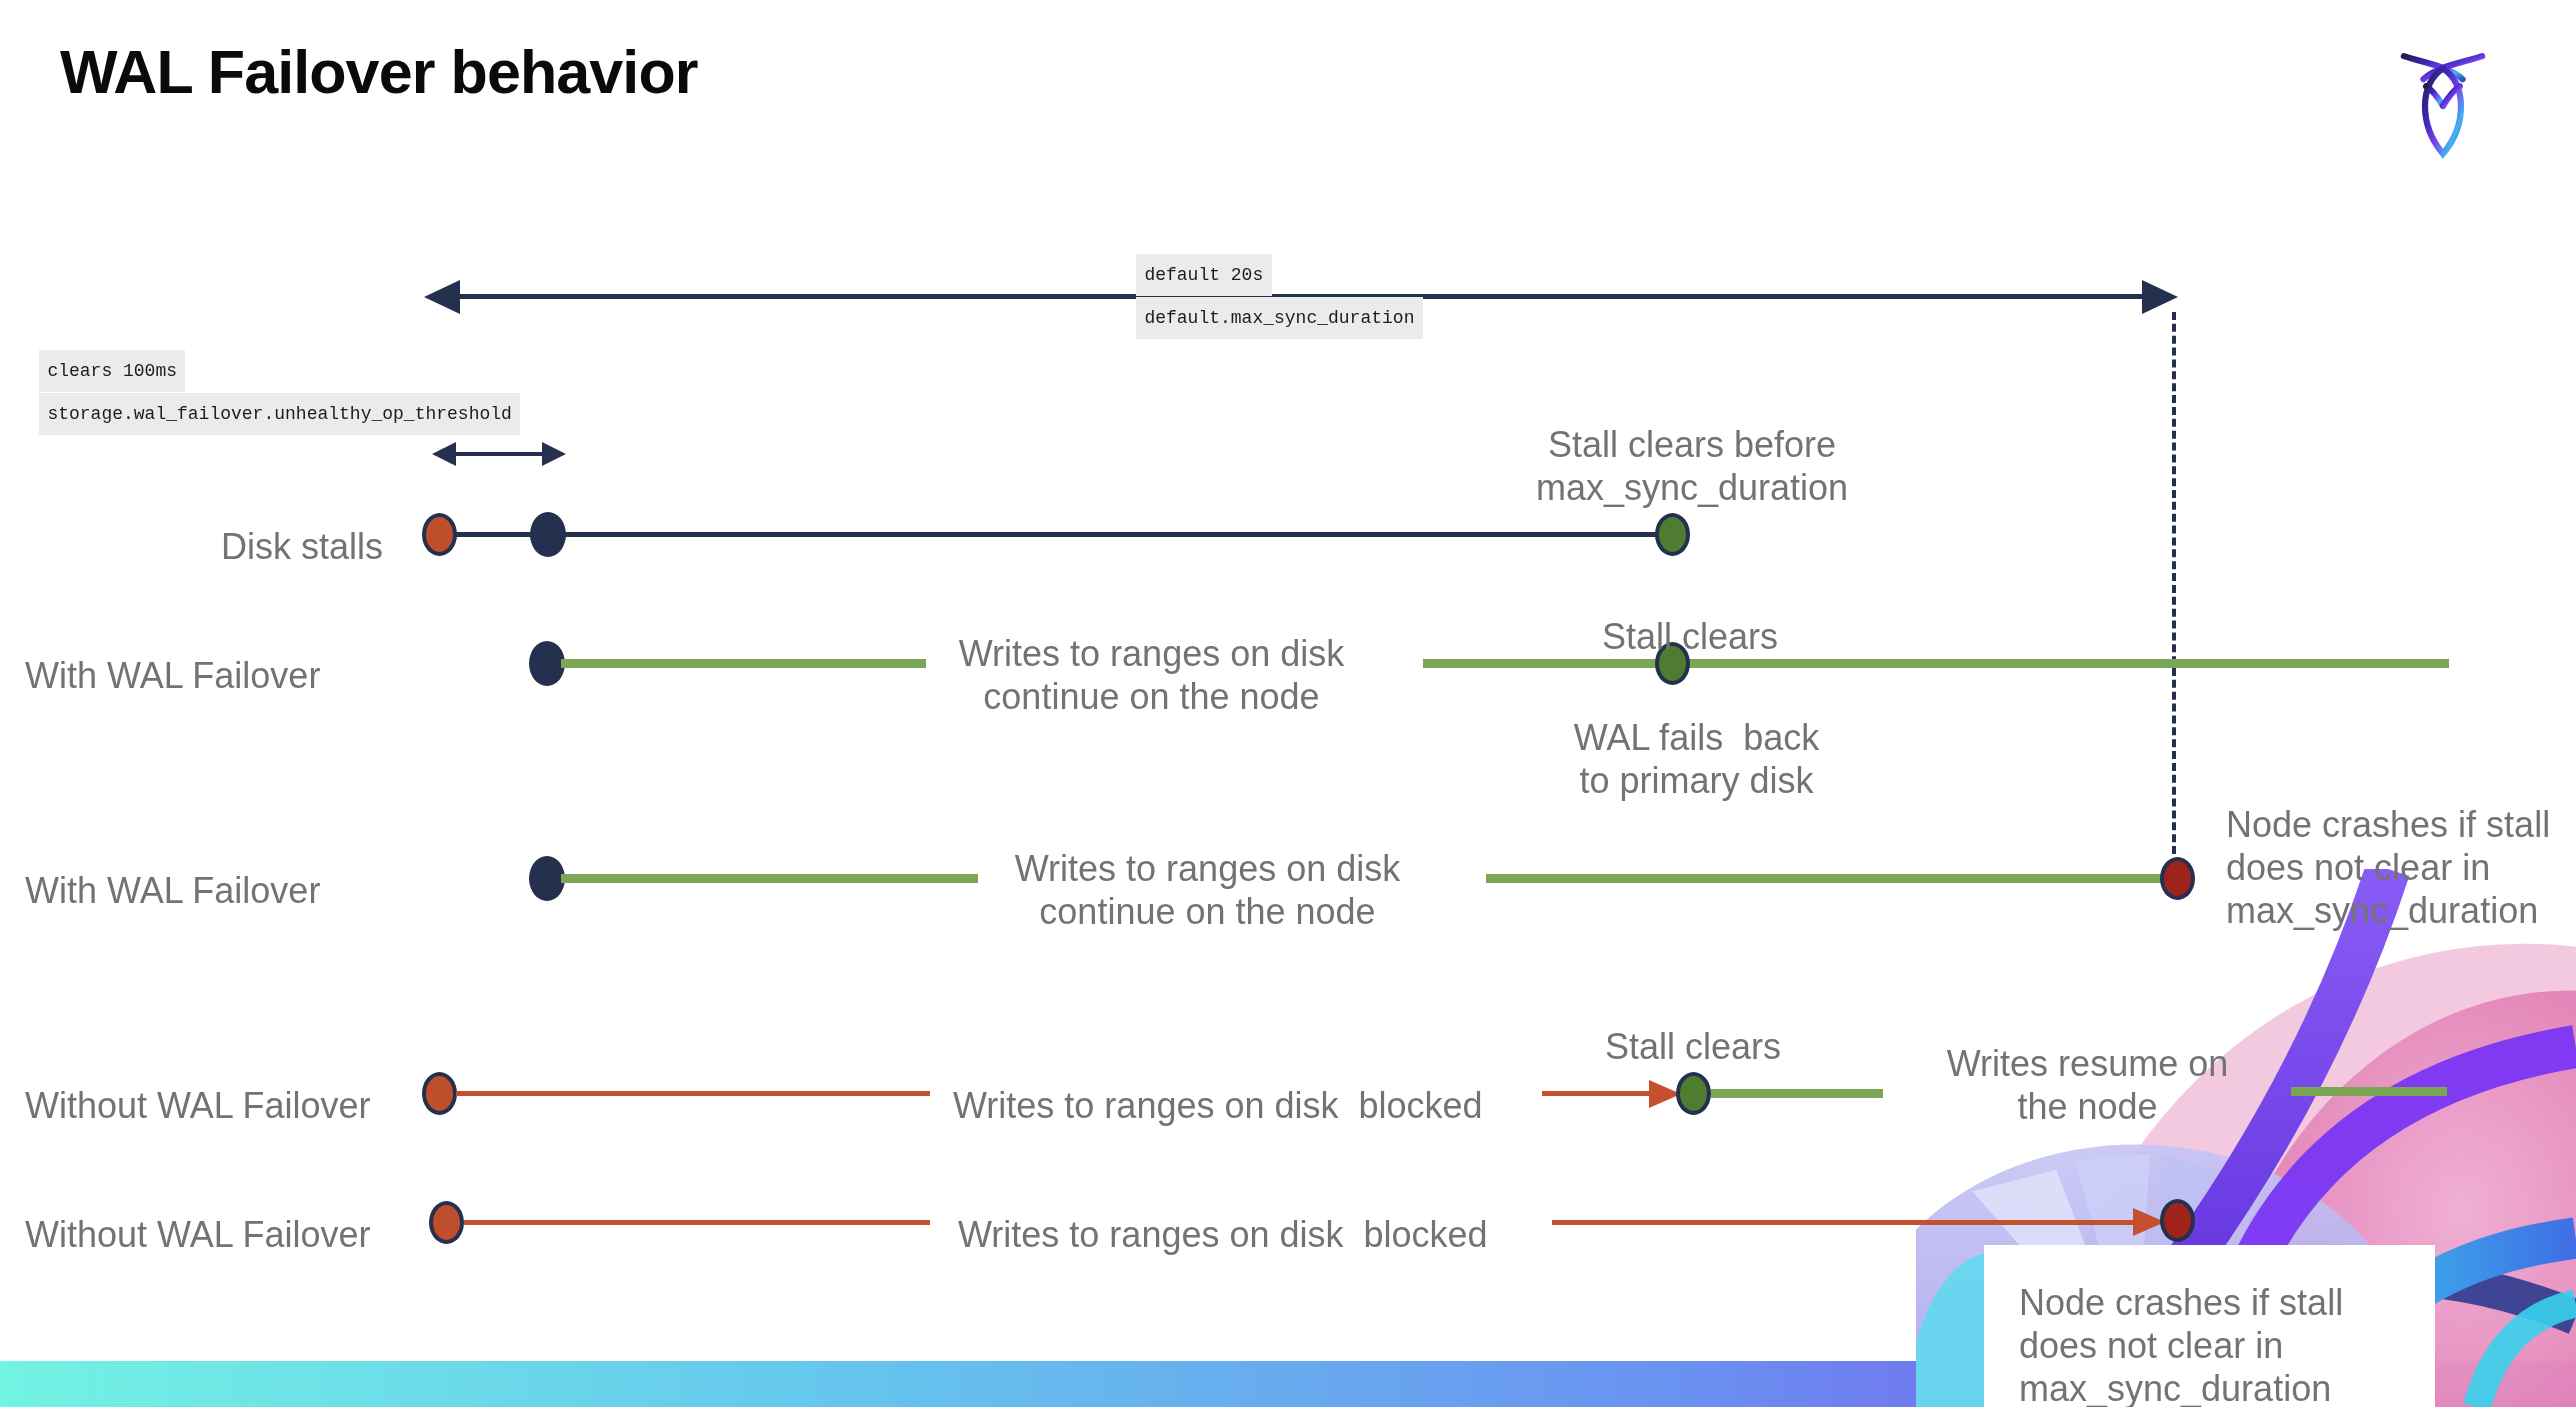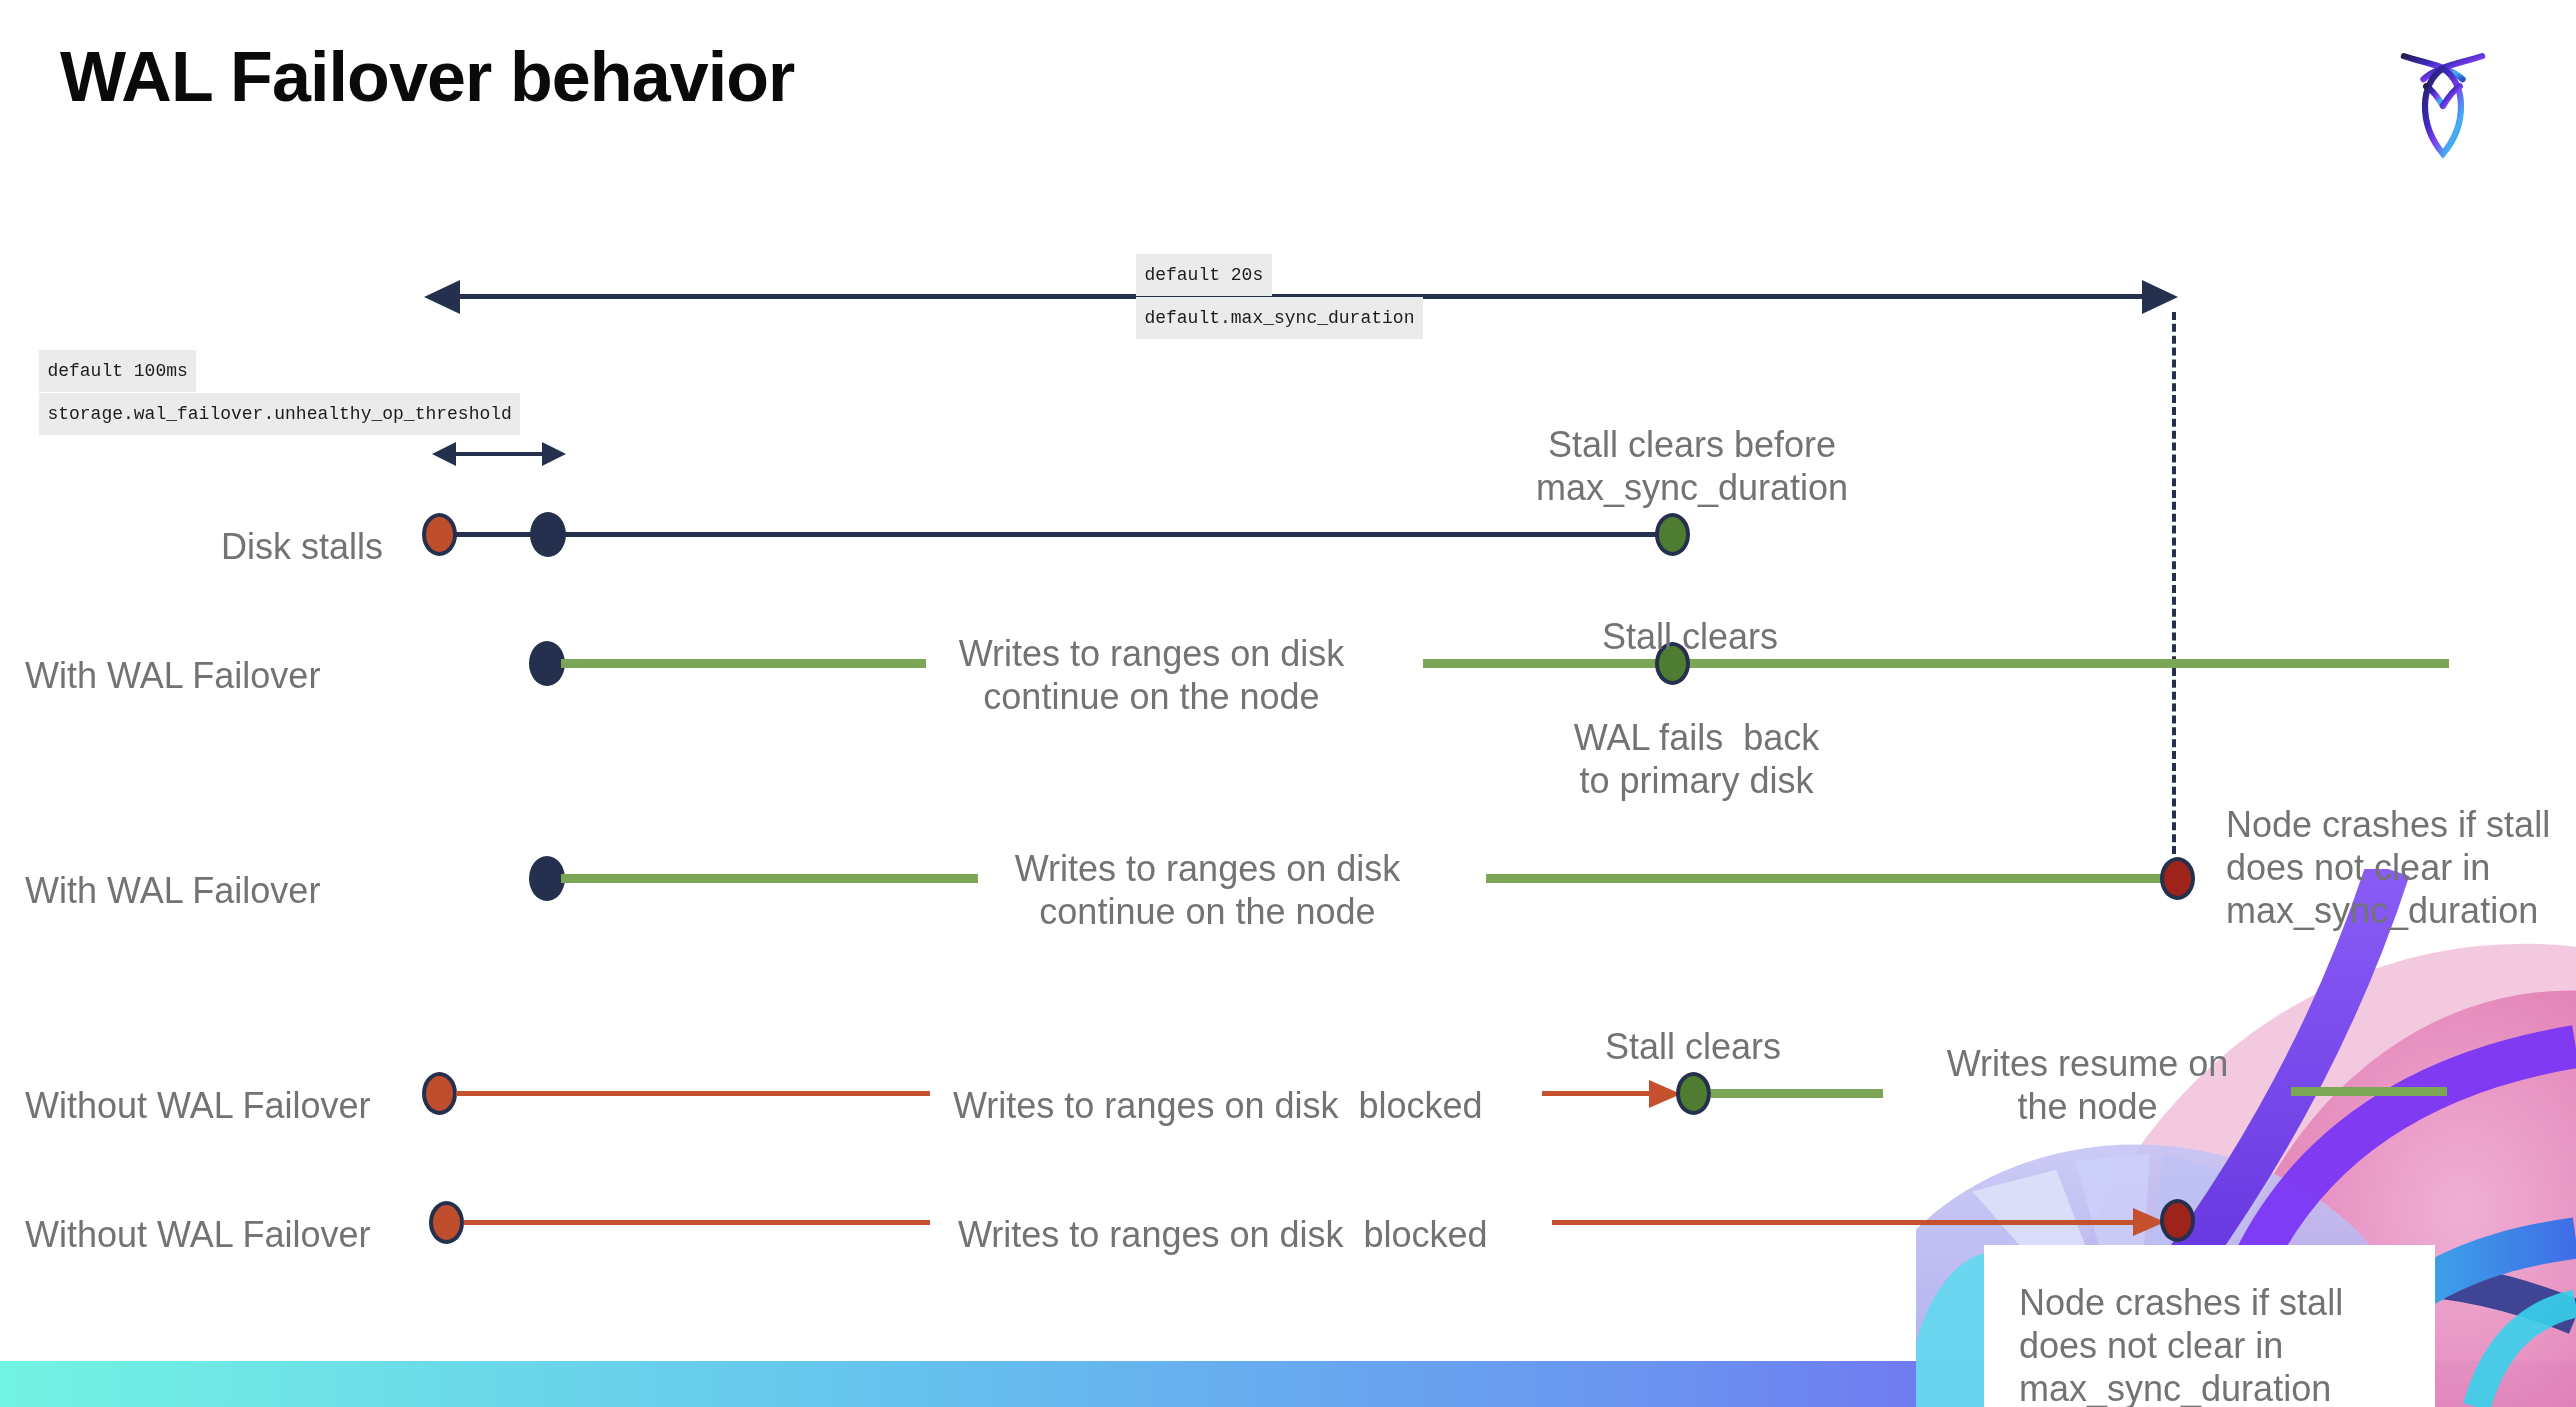--- a/index.html
+++ b/index.html
@@ -8,21 +8,21 @@
     --green-dot:#4e7d31;
     --red:#c4502e;
     --red-dot:#bf4e2d;
     --crash:#9e231b;
     --label-bg:#ebebeb;
   }
   *{margin:0;padding:0;box-sizing:border-box;}
   body{background:#fff;font-family:"Liberation Sans",sans-serif;}
   #stage{position:relative;width:2576px;height:1408px;background:#fff;overflow:hidden;}
 
-  .title{position:absolute;left:60px;top:37px;font-size:70px;font-weight:800;
+  .title{position:absolute;left:60px;top:37px;font-size:61px;font-weight:800;
          letter-spacing:-0.9px;color:#0a0a0a;z-index:6;}
 
   .mono{position:absolute;font-family:"Liberation Mono","DejaVu Sans Mono",monospace;
         font-size:18px;line-height:40px;color:#1c1c1c;background:var(--label-bg);
         padding:0.9px 8.4px;white-space:pre;z-index:6;}
 
   .t{position:absolute;font-size:36px;line-height:43px;color:#737373;z-index:5;white-space:nowrap;margin-top:12px;}
   .t .ln{display:block;}
   .center{text-align:center;}
   .pre{white-space:pre;}
@@ -122,21 +122,21 @@
       <path d="M50,64 C56,54 62,46 69,42"></path>
     </g>
   </svg>
 
   <div class="hline navy-line" style="left:441px;top:294px;width:1724px;"></div>
   <div class="ah left" style="left:424px;top:280px;"></div>
   <div class="ah right" style="left:2142px;top:280px;"></div>
   <span class="mono" style="left:1136px;top:254px;">default 20s</span>
   <span class="mono" style="left:1136px;top:297px;">default.max_sync_duration</span>
 
-  <span class="mono" style="left:39px;top:350px;">default 100ms</span>
+  <span class="mono" style="left:39px;top:350px;">clears 100ms</span>
   <span class="mono" style="left:39px;top:393px;">storage.wal_failover.unhealthy_op_threshold</span>
   <div class="hline navy-line" style="left:452px;top:452px;width:92px;height:3.7px;"></div>
   <div class="ah sm left" style="left:432px;top:442px;"></div>
   <div class="ah sm right" style="left:542px;top:442px;"></div>
 
   <div class="dash" style="left:2172px;top:312px;height:542px;"></div>
 
   <div class="t" style="left:221px;top:513px;">Disk stalls</div>
   <div class="hline navy-line" style="left:438px;top:532px;width:1235px;"></div>
   <div class="dot red" style="left:422px;top:513px;"></div>

